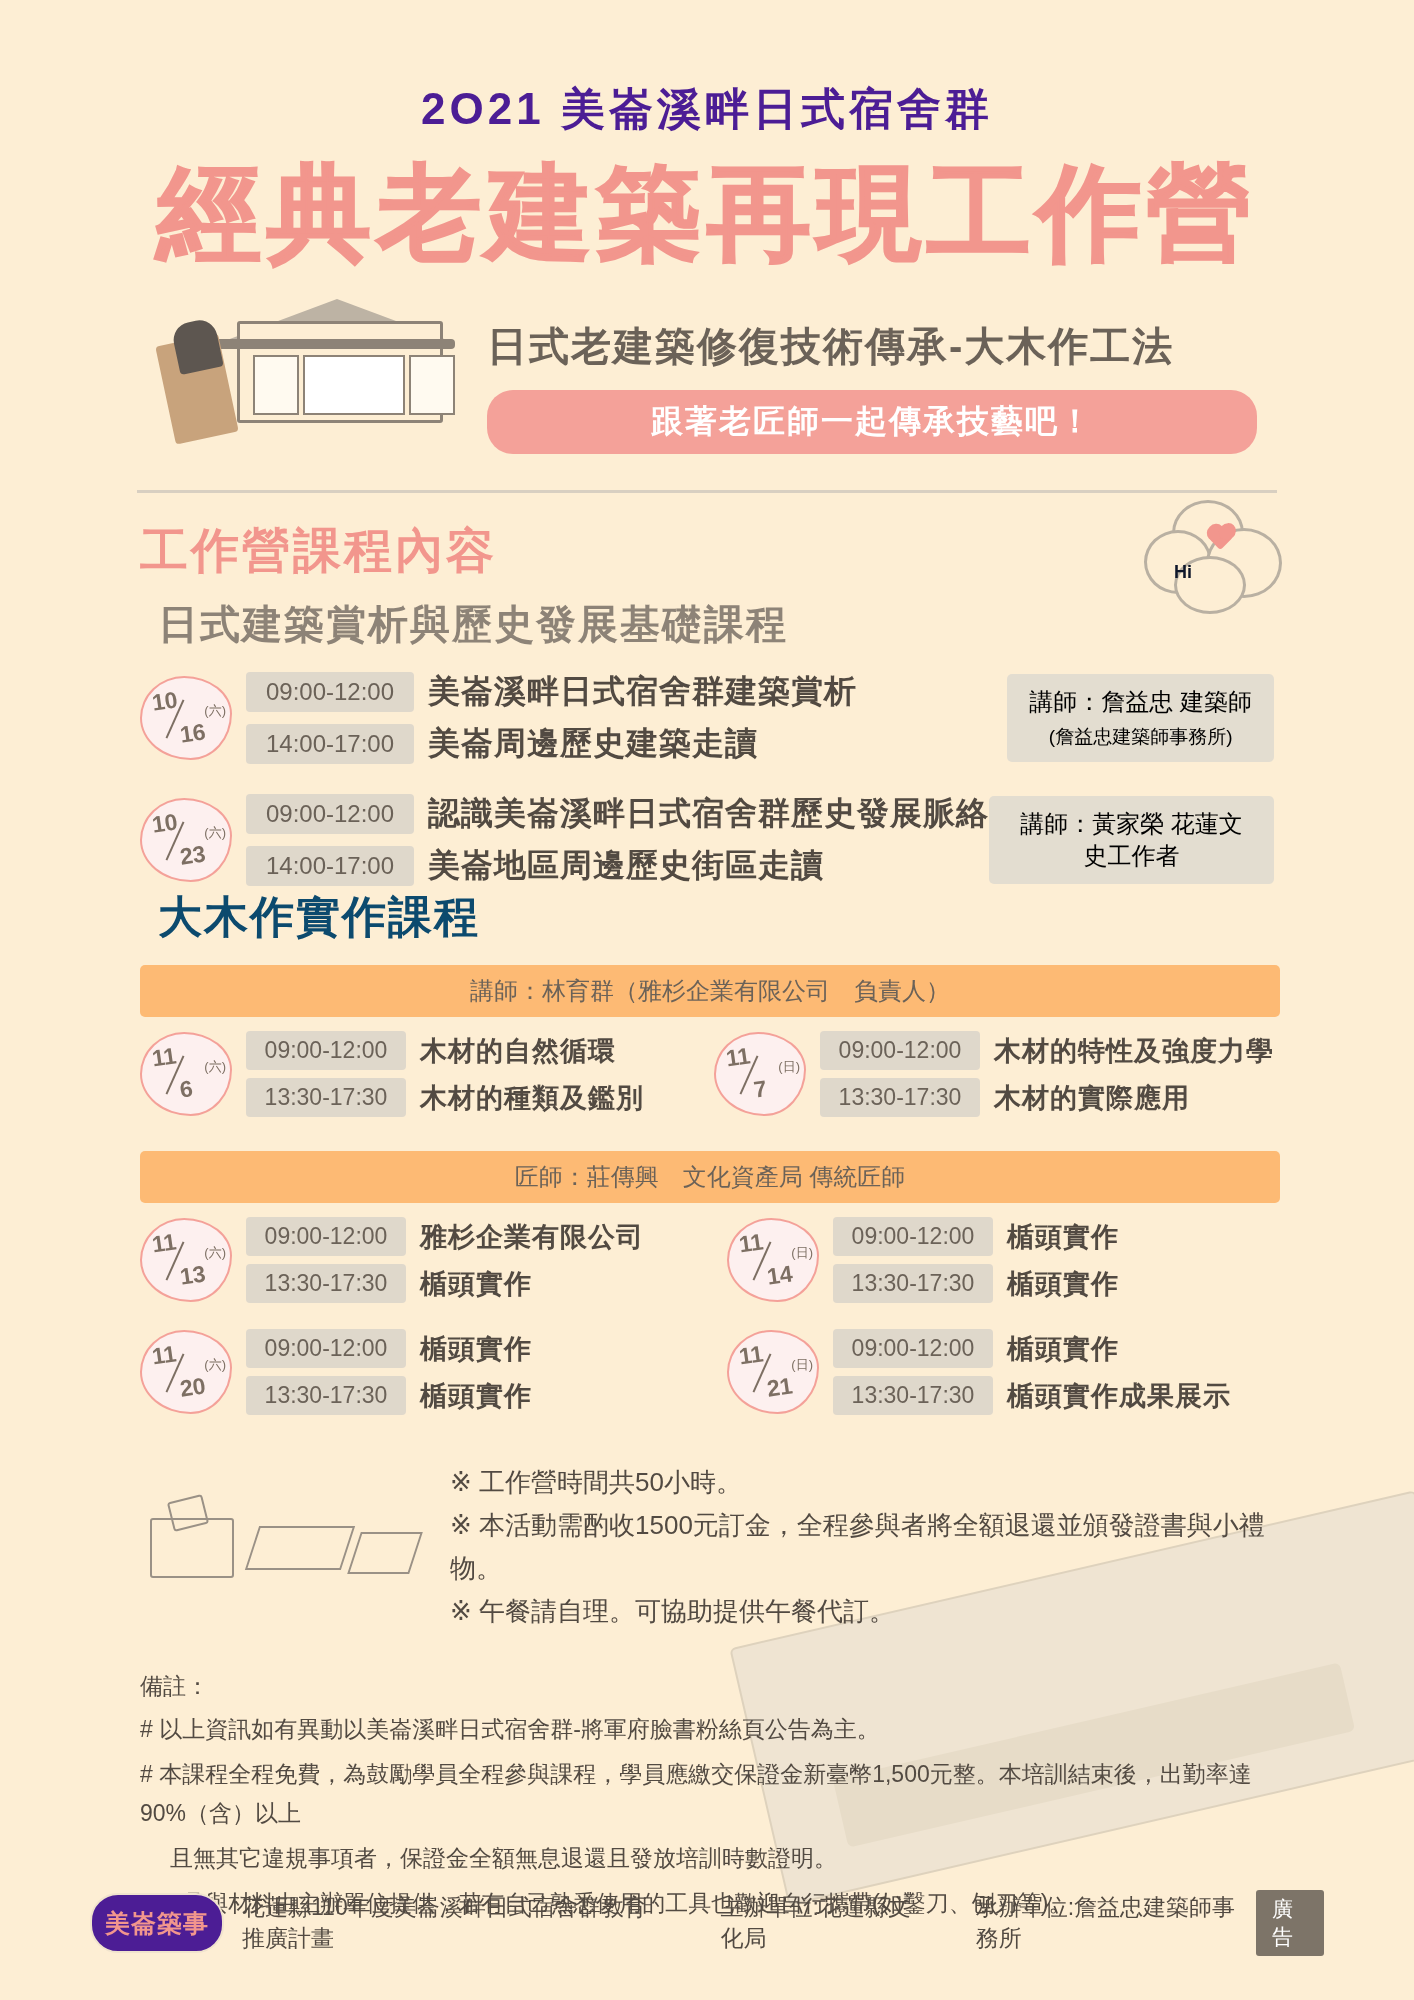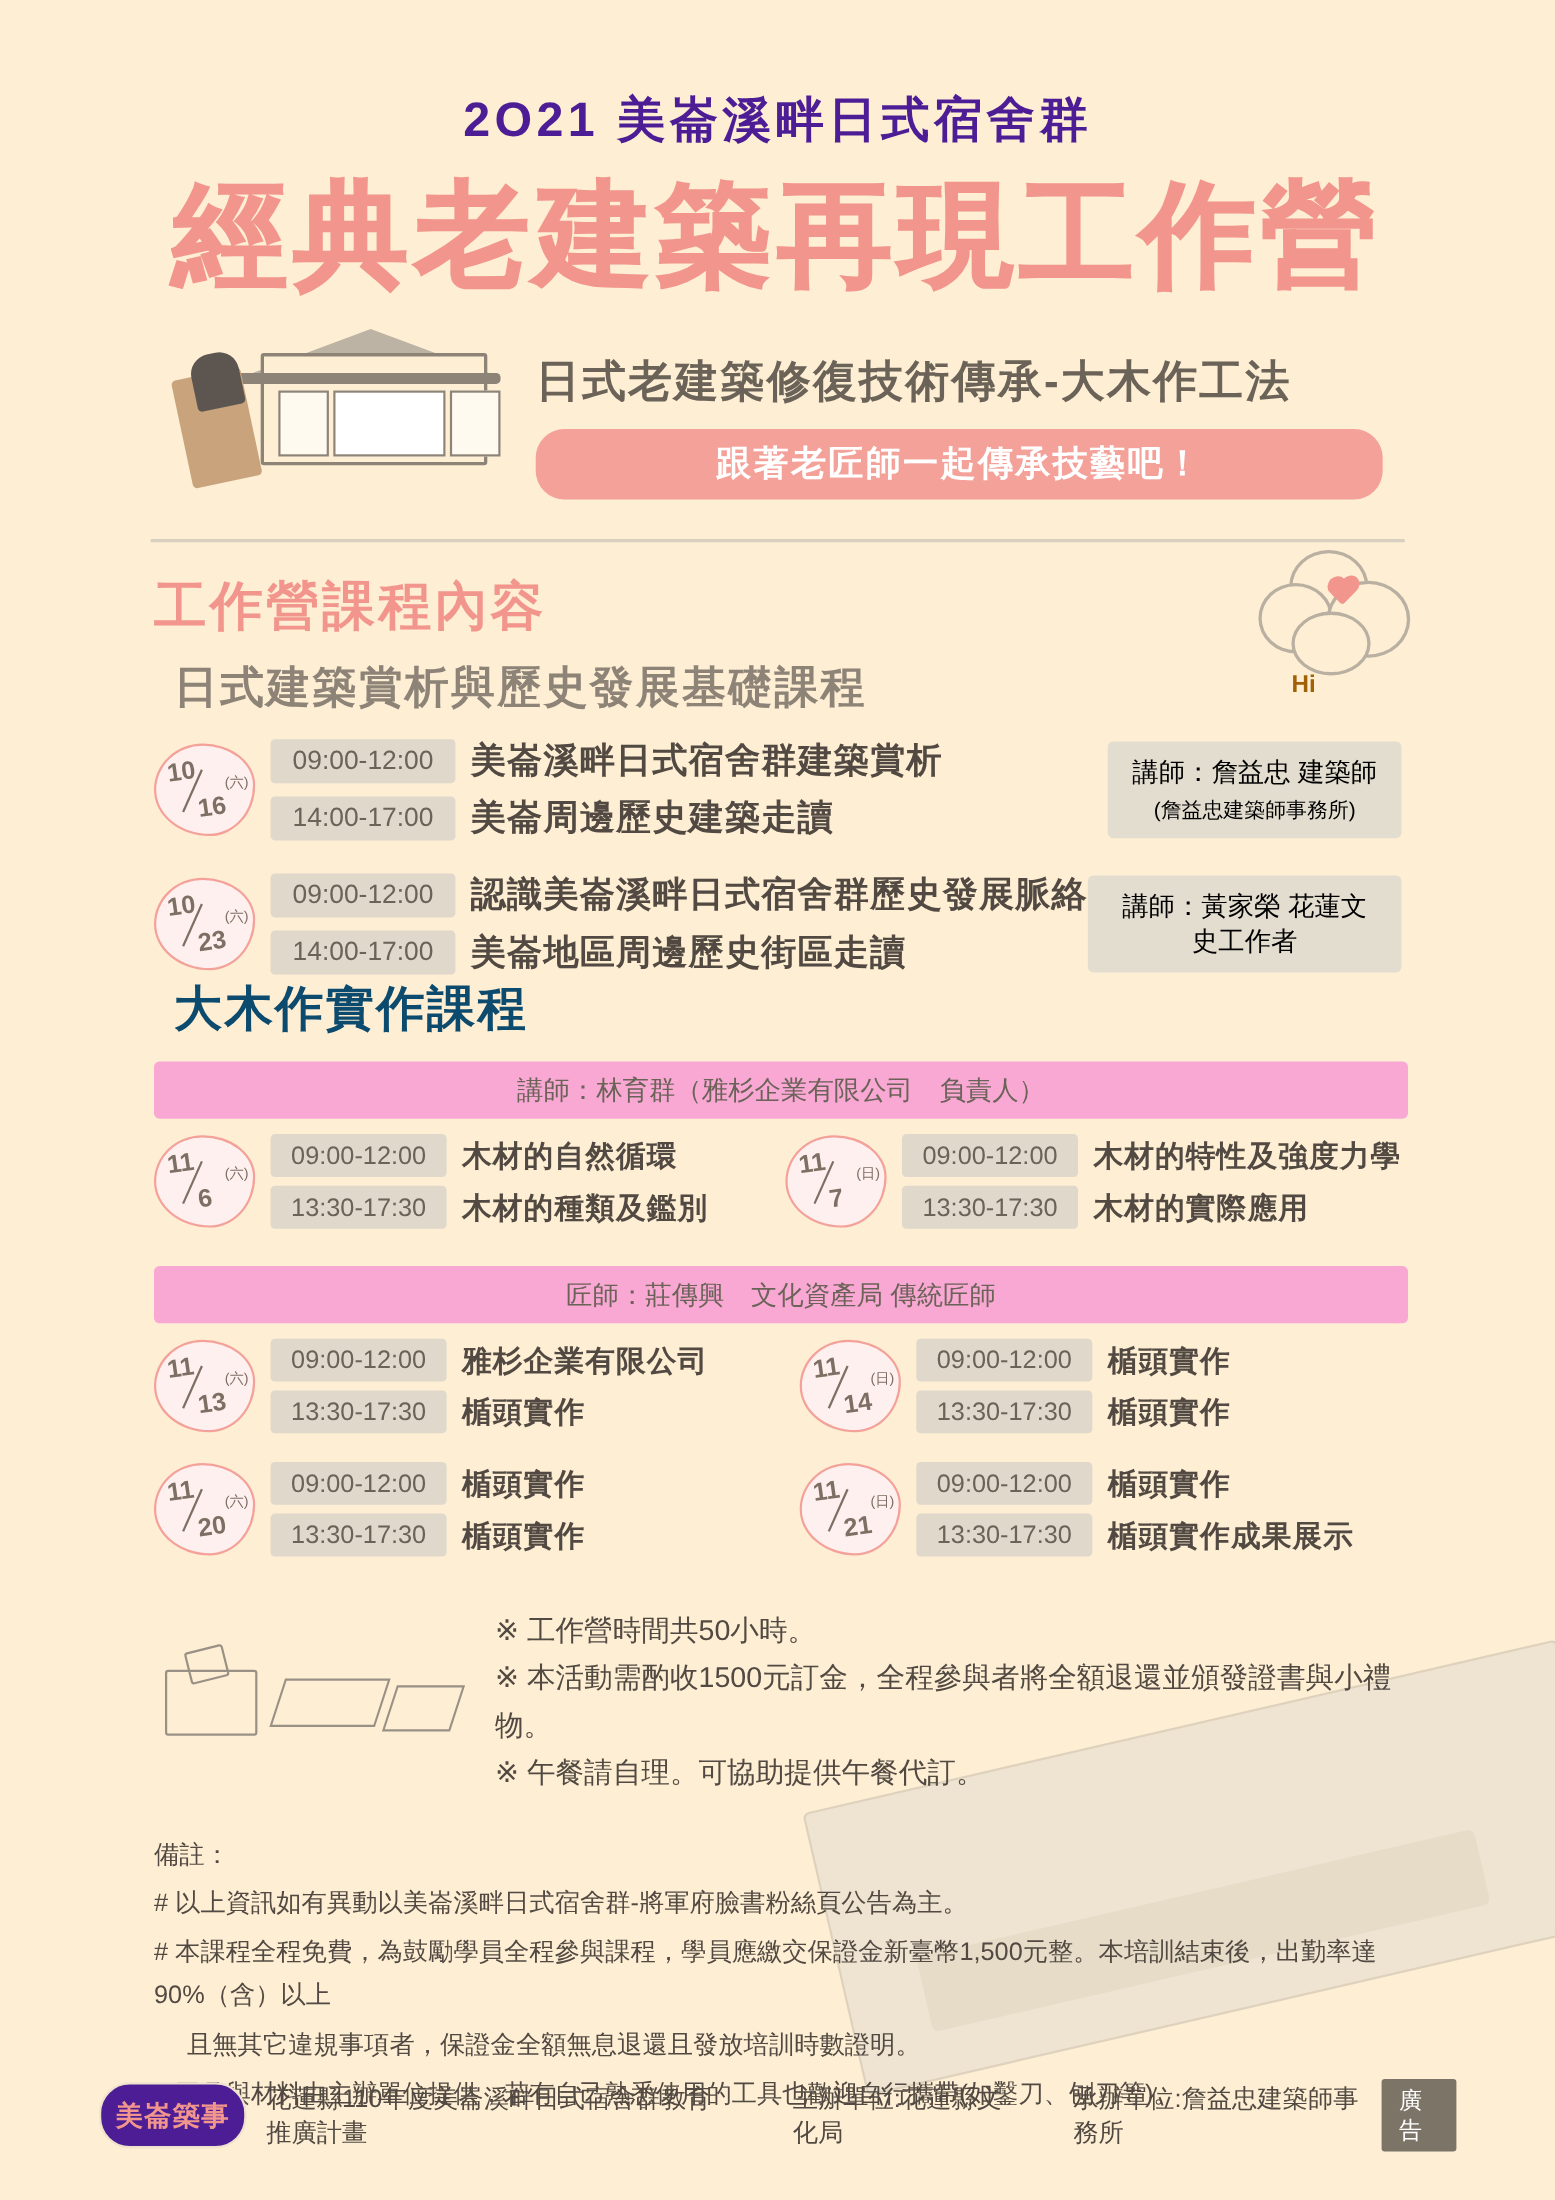--- a/index.html
+++ b/index.html
@@ -119,21 +119,21 @@
   }
   .topic{font-size:32px;color:#524a42;font-weight:bold;letter-spacing:1px;white-space:nowrap;}
   .lecturer-box{
     background:#e3ddd0;border-radius:5px;padding:12px 22px;
     text-align:center;color:#000000;
     margin-left:auto;
   }
   .lecturer-box .l1{font-size:24px;}
   .lecturer-box .l2{font-size:19px;margin-top:6px;}
   .lect-bar{
-    background:#f9a8d4;border-radius:5px;padding:10px 0;margin-top:18px;
+    background:#fdba74;border-radius:5px;padding:10px 0;margin-top:18px;
     text-align:center;font-size:24px;color:#6b6258;width:1140px;margin-left:0;
   }
   .two-col{display:flex;gap:40px;margin-top:14px;}
   .two-col .row{margin-top:0;flex:1;}
   .two-col .time{min-width:132px;font-size:23px;}
   .two-col .topic{font-size:27px;}
 
   
   .notes-area{display:flex;gap:30px;margin-top:46px;align-items:center;}
   .tool-icons{width:280px;flex:0 0 auto;height:110px;position:relative;}
@@ -173,21 +173,21 @@
   .cloud .c4{left:30px;top:56px;width:66px;height:52px;}
   .cloud .heart{
     position:absolute;left:68px;top:30px;width:18px;height:16px;background:#f2968d;
     transform:rotate(-45deg);border-radius:3px;
   }
   .cloud .heart:before,.cloud .heart:after{
     content:"";position:absolute;width:18px;height:16px;background:#f2968d;border-radius:50%;
   }
   .cloud .heart:before{top:-8px;left:0;}
   .cloud .heart:after{top:0;left:9px;}
-  .cloud .hi{position:absolute;left:30px;top:62px;font-size:22px;color:#a16207;font-weight:bold;margin-top:47px;}
+  .cloud .hi{position:absolute;left:30px;top:62px;font-size:18px;color:#0f172a;font-weight:bold;}
 
   
   .footer{
     position:absolute;left:0;bottom:44px;width:1414px;
     display:flex;align-items:center;gap:18px;padding:0 90px;box-sizing:border-box;
     z-index:4;
   }
   .logo{
     width:130px;height:56px;background:#4c1d95;border-radius:28px;
     display:flex;align-items:center;justify-content:center;flex:0 0 auto;

